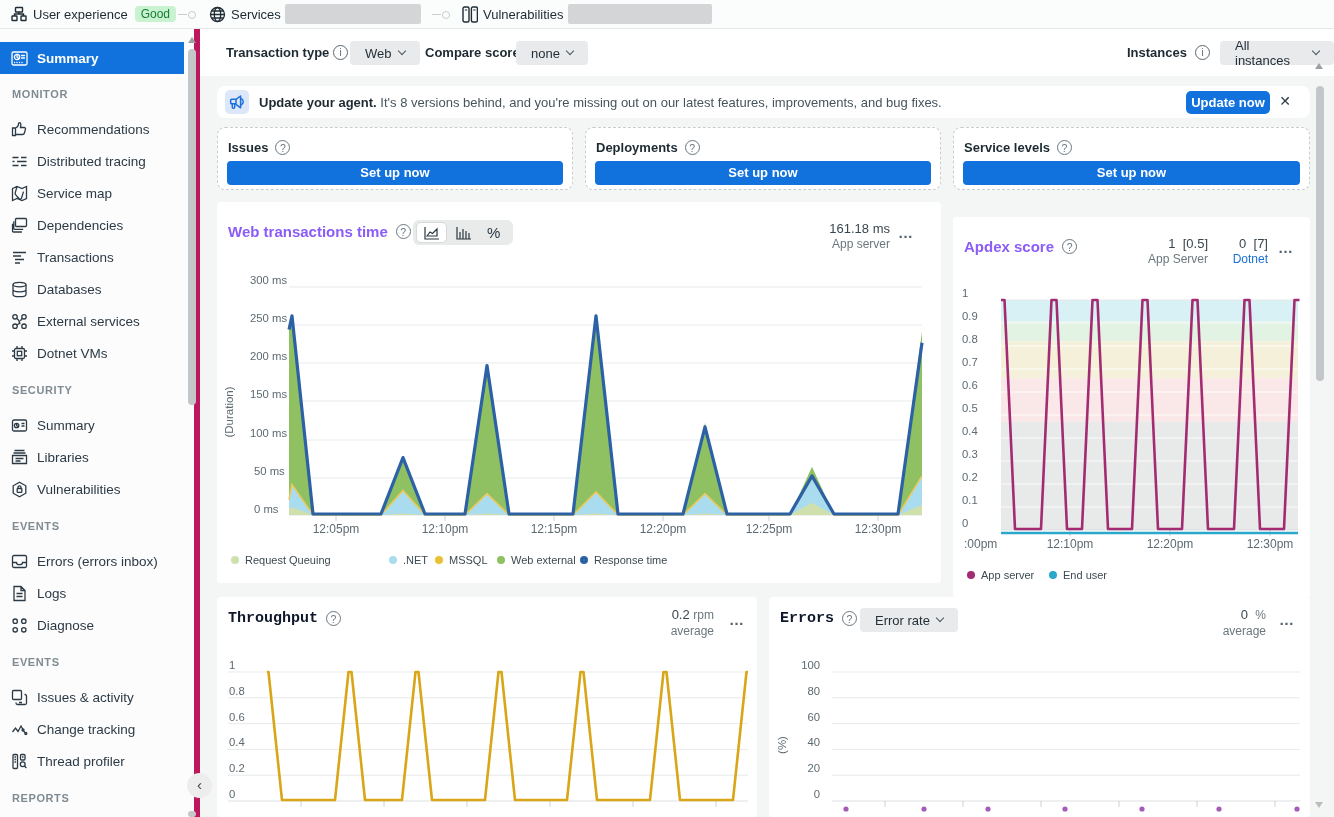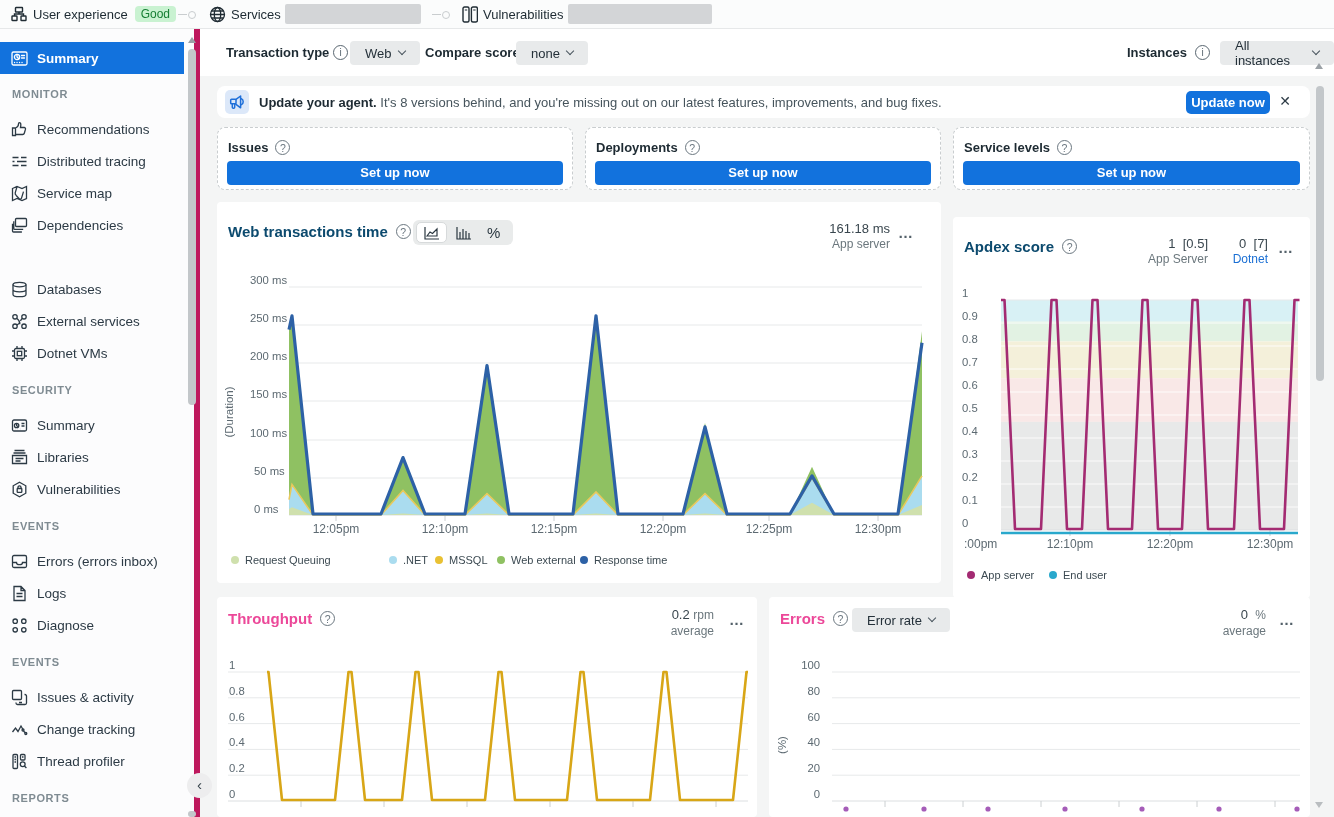--- a/index.html
+++ b/index.html
@@ -23,22 +23,22 @@
 .bold13{font-size:13px;font-weight:bold;color:#1d2a32;}
 .gbtn{background:#e8eaeb;border-radius:4px;height:24px;display:inline-flex;align-items:center;padding:0 15px;font-size:13px;color:#243039;}
 .chev{display:inline-block;width:6px;height:6px;border-right:1.5px solid #49565e;border-bottom:1.5px solid #49565e;transform:rotate(45deg);margin-left:7px;margin-top:-4px;}
 .icirc{display:inline-block;width:15px;height:15px;border:1.2px solid #596670;border-radius:50%;color:#596670;font-size:10px;text-align:center;line-height:14px;}
 .qcirc{display:inline-block;width:15px;height:15px;border:1.2px solid #6b7780;border-radius:50%;color:#6b7780;font-size:10.5px;text-align:center;line-height:14px;font-weight:normal;}
 #banner{position:absolute;left:217px;top:86px;width:1093px;height:32px;background:#fff;border-radius:8px;display:flex;align-items:center;}
 .setupcard{position:absolute;top:127px;height:63px;background:#fff;border:1px dashed #c9cdcf;border-radius:8px;}
 .setupcard .t{position:absolute;left:10px;top:12px;display:flex;align-items:center;gap:7px;}
 .bluebtn{position:absolute;left:9px;right:9px;top:33px;height:24px;background:#1272dd;border-radius:4px;color:#fff;font-size:13px;font-weight:bold;text-align:center;line-height:24px;}
 .card{position:absolute;background:#fff;border-radius:4px;}
-.cardtitle{font-size:15px;font-weight:bold;color:#0c4a6e;}
-.bluet{color:#ec4899;}
+.cardtitle{font-size:15px;font-weight:bold;color:#8b5cf6;}
+.bluet{color:#0f172a;font-family:Liberation Mono, monospace;}
 .dots3{position:absolute;font-size:15px;font-weight:bold;color:#54616a;letter-spacing:1px;}
 .rinfo{position:absolute;text-align:right;font-size:13px;color:#39464e;line-height:15px;}
 .rinfo .sub{font-size:12px;color:#6b777d;}
 svg{position:absolute;left:0;top:0;}
 .axlab{font-size:11.3px;fill:#5d6a72;}
 .leg{position:absolute;display:flex;align-items:center;font-size:11px;color:#3c4a52;}
 .leg .d{width:8px;height:8px;border-radius:50%;margin-right:6px;}
 </style></head>
 <body>
 
@@ -95,20 +95,24 @@
       </svg>Distributed tracing</div>
 <div class="navitem" style="top:148px;">
 <svg class="ic" viewBox="0 0 17 17" fill="none" stroke="#2c3a45" stroke-width="1.3">
         <path d="M1.5 3.5l4.5-2 5 2 4.5-2v12l-4.5 2-5-2-4.5 2z M6 1.8l-1.8 6c-.3 1.2.5 2.1 1.2 2.9L8.2 13.6c.7.8 2 .5 2.3-.5l2-6.5"></path>
       </svg>Service map</div>
 <div class="navitem" style="top:180px;">
 <svg class="ic" viewBox="0 0 17 17" fill="none" stroke="#2c3a45" stroke-width="1.3">
         <rect x="4.5" y="1.5" width="11" height="8" rx="1"></rect>
         <path d="M2.8 4.2v7.2c0 .6.4 1 1 1h8.4M1.5 6.8v7.2c0 .6.4 1 1 1h8.4"></path>
       </svg>Dependencies</div>
+<div class="navitem" style="top:212px;">
+<svg class="ic" viewBox="0 0 17 17" fill="none" stroke="#2c3a45" stroke-width="1.4">
+        <path d="M2 3.5h13M2 7h8M4 10.5h9M4 14h5"></path>
+      </svg>Transactions</div>
 <div class="navitem" style="top:244px;">
 <svg class="ic" viewBox="0 0 17 17" fill="none" stroke="#2c3a45" stroke-width="1.3">
         <ellipse cx="8.5" cy="3.6" rx="6.5" ry="2.3"></ellipse>
         <path d="M2 3.6v9.8c0 1.3 2.9 2.3 6.5 2.3s6.5-1 6.5-2.3V3.6M2 8.5c0 1.3 2.9 2.3 6.5 2.3s6.5-1 6.5-2.3"></path>
       </svg>Databases</div>
 <div class="navitem" style="top:276px;">
 <svg class="ic" viewBox="0 0 17 17" fill="none" stroke="#2c3a45" stroke-width="1.3">
         <circle cx="4" cy="3.8" r="2.2"></circle>
         <circle cx="13" cy="3.8" r="2.2"></circle>
         <circle cx="4" cy="13.2" r="2.2"></circle>
@@ -343,21 +347,21 @@
 <text class="axlab" x="12" y="175">0.2</text>
 <text class="axlab" x="12" y="201">0</text>
 <polyline fill="none" stroke="#d8a617" stroke-width="2.6" stroke-linejoin="round" points="50,75 51.5,75 65,203 118,203 131.5,75 134.5,75 148,203 185,203 198.5,75 201.5,75 215,203 268,203 281.5,75 284.5,75 298,203 350,203 363.5,75 366.5,75 380,203 433,203 446.5,75 449.5,75 463,203 516,203 529.5,75 531,75"></polyline>
 </svg>
 </div>
 <div class="card" id="cardD" style="left:769px;top:597px;width:541px;height:220px;">
 <div style="position:absolute;left:11px;top:13px;display:flex;align-items:center;gap:8px;">
       <span class="cardtitle bluet">Errors</span>
       <span class="qcirc">?</span>
     </div>
-<span class="gbtn" style="position:absolute;left:83px;top:11px;">Error rate<span class="chev"></span></span>
+<span class="gbtn" style="position:absolute;left:91px;top:11px;">Error rate<span class="chev"></span></span>
 <div class="rinfo" style="right:44px;top:10px;">0&nbsp;&nbsp;<span class="sub">%</span><br><span class="sub">average</span></div>
 <div class="dots3" style="right:15px;top:14px;">…</div>
 <svg width="541" height="178" style="top:42px;" viewBox="0 42 541 178">
 <g stroke="#e7e9ea" stroke-width="1">
         <path d="M63 75h468M63 100.8h468M63 126.6h468M63 152.4h468M63 178.2h468"></path>
       </g>
 <path d="M63 204h468" stroke="#dcdfe1"></path>
 <g stroke="#ccd0d2" stroke-width="1">
         <path d="M116 204v6M194 204v6M272 204v6M350 204v6M428 204v6M506 204v6"></path>
       </g>

